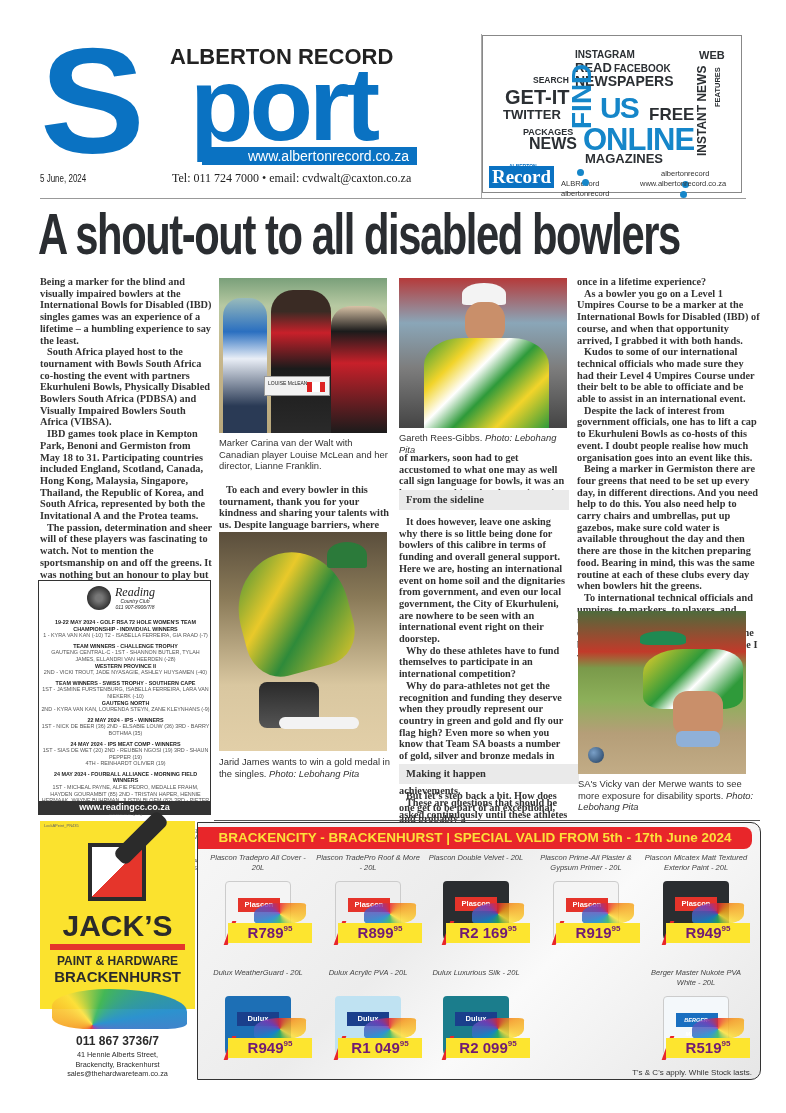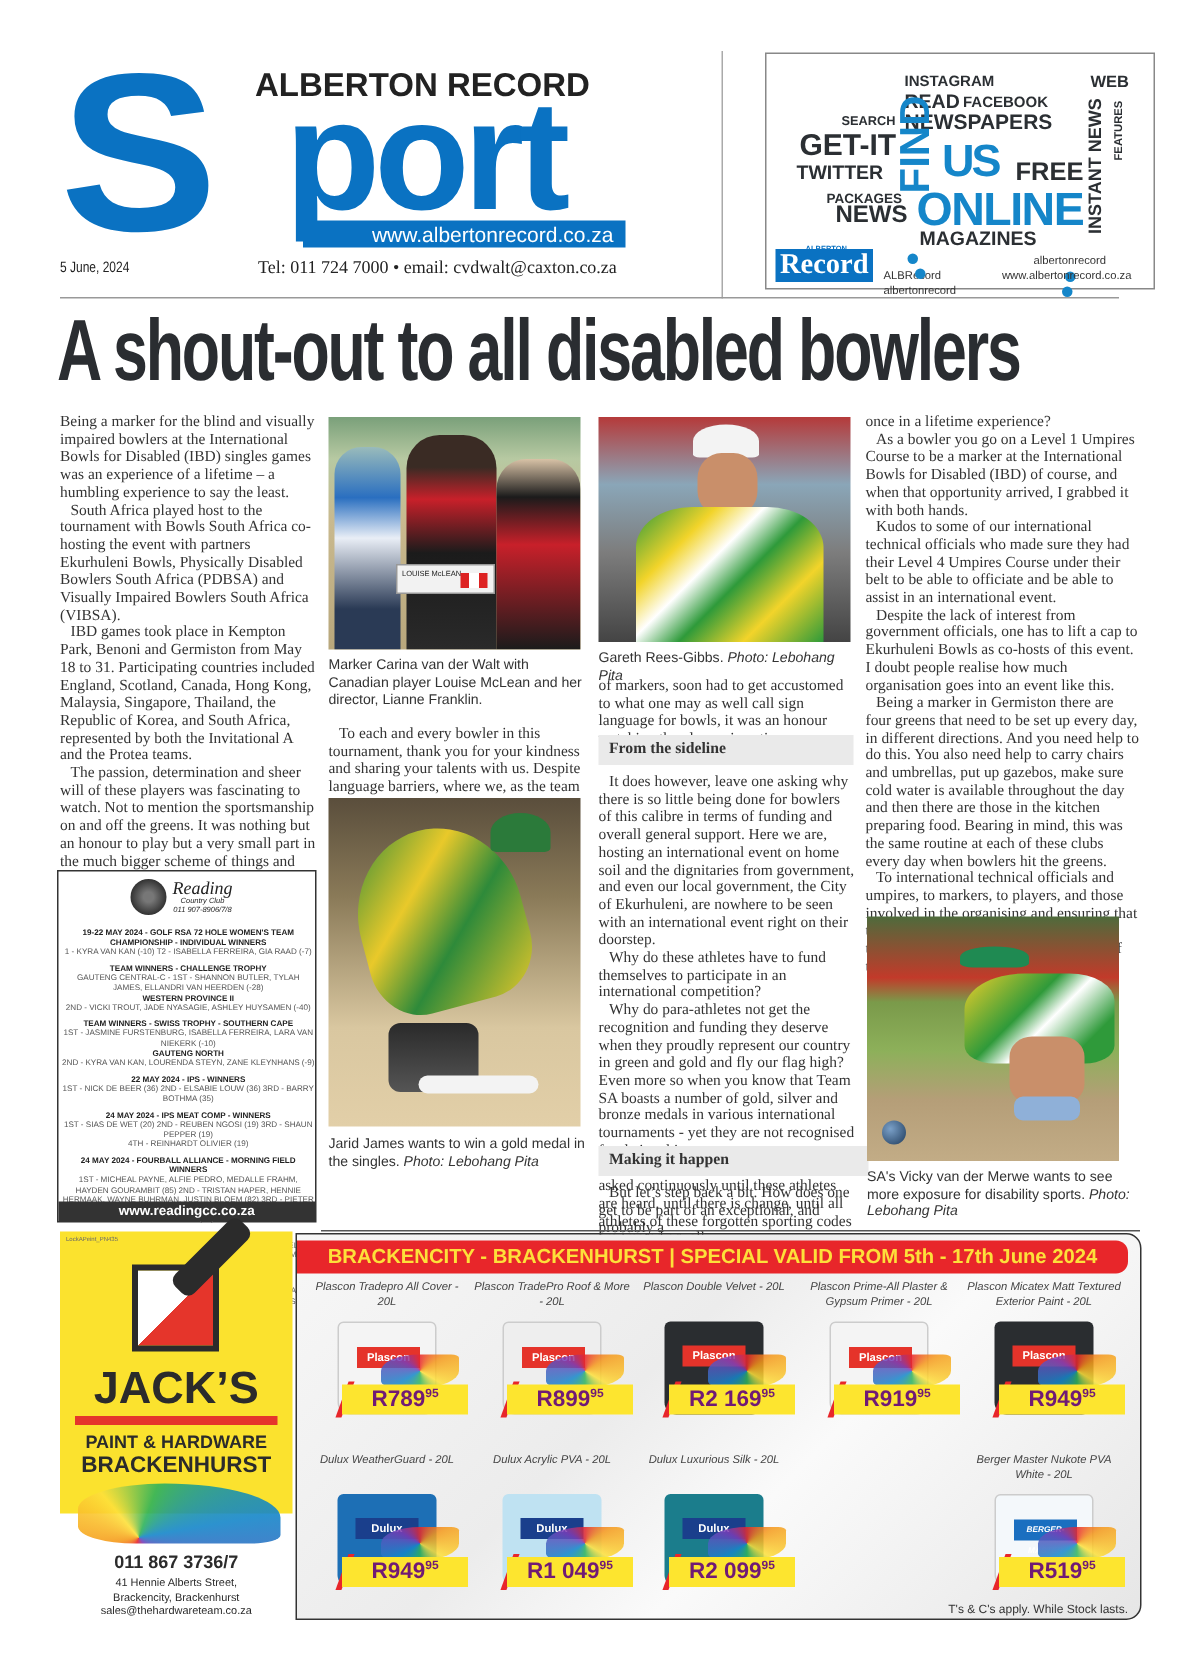--- a/index.html
+++ b/index.html
@@ -8,38 +8,38 @@
   
   .mast { position: absolute; left: 40px; top: 40px; width: 440px; height: 150px; }
   .mast .big-s { position: absolute; left: 0px; top: -14px; font-family: "Liberation Sans", sans-serif; font-weight: 700; font-size: 150px; color: #0a72c2; line-height: 1; letter-spacing: -6px; transform: scaleX(1.05); transform-origin: left; }
   .mast .albrec { position: absolute; left: 130px; top: 4px; font-family: "Liberation Sans", sans-serif; font-weight: 700; font-size: 22px; color: #222; letter-spacing: 0px; }
   .mast .port { position: absolute; left: 150px; top: 12px; font-family: "Liberation Sans", sans-serif; font-weight: 700; font-size: 104px; color: #0a72c2; line-height: 1; letter-spacing: -4px; }
   .mast .urlbar { position: absolute; left: 162px; top: 107px; width: 215px; height: 18px; background: #0a72c2; color: #fff; font-family: "Liberation Sans", sans-serif; font-size: 14px; text-align: right; padding-right: 8px; line-height: 18px; }
   .mast .date { position: absolute; left: 0px; top: 133px; font-family: "Liberation Sans", sans-serif; font-size: 10px; color: #222; transform: scaleX(0.8); transform-origin: left; }
   .mast .contact { position: absolute; left: 132px; top: 131px; font-size: 12px; color: #222; }
 
   
-  .findbox { position: absolute; left: 510px; top: 35px; width: 260px; height: 158px; border: 1px solid #888; background: #fff; font-family: "Liberation Sans", sans-serif; font-weight: 700; color: #2b2f33; }
+  .findbox { position: absolute; left: 482px; top: 35px; width: 260px; height: 158px; border: 1px solid #888; background: #fff; font-family: "Liberation Sans", sans-serif; font-weight: 700; color: #2b2f33; }
   .findbox .w { position: absolute; white-space: nowrap; line-height: 1; }
   .findbox .blue { color: #1586c9; }
   .findbox .vert { transform: rotate(-90deg); transform-origin: left top; }
   .findbox .rec-logo { position: absolute; left: 6px; top: 130px; width: 65px; height: 22px; background: #0a72c2; color: #fff; font-family: "Liberation Serif", serif; font-size: 19px; font-weight: 700; line-height: 22px; text-align: center; }
   .findbox .rec-sm { position: absolute; left: 26px; top: 127px; font-size: 5px; color: #0a72c2; }
   .findbox .soc { position: absolute; font-size: 7.5px; font-weight: 400; color: #333; display: flex; align-items: center; gap: 3px; flex-direction: column; }
   .findbox .dot { width: 7px; height: 7px; border-radius: 50%; background: #1586c9; display: inline-block; }
 
   .hr-top { position: absolute; left: 40px; top: 198px; width: 706px; height: 1px; background: #999; }
   .vr-mast { position: absolute; left: 481px; top: 34px; width: 1px; height: 165px; background: #aaa; }
 
   
   .headline { position: absolute; left: 38px; top: 205px; font-family: "Liberation Sans", sans-serif; font-weight: 700; font-size: 58px; color: #2a2d31; letter-spacing: -2px; transform: scaleX(0.72); transform-origin: left top; white-space: nowrap; line-height: 1; }
 
   
   .col { position: absolute; font-size: 10.3px; line-height: 11.7px; color: #333; }
-  .col p { text-indent: 7px; text-align: left; }
+  .col p { text-indent: 7px; text-align: left; font-weight: bold; }
   .col p.noind { text-indent: 0; }
   .col p.sig { font-weight: 700; text-indent: 7px; }
   .caption { position: absolute; font-family: "Liberation Sans", sans-serif; font-size: 9.4px; line-height: 11.5px; color: #333; }
   .caption i { font-style: italic; }
   .subhead { position: absolute; background: #eaeaea; font-weight: 700; font-size: 10.5px; padding: 4px 7px; color: #333; height: 20px; }
 
   
   .photo { position: absolute; overflow: hidden; }
 
   

